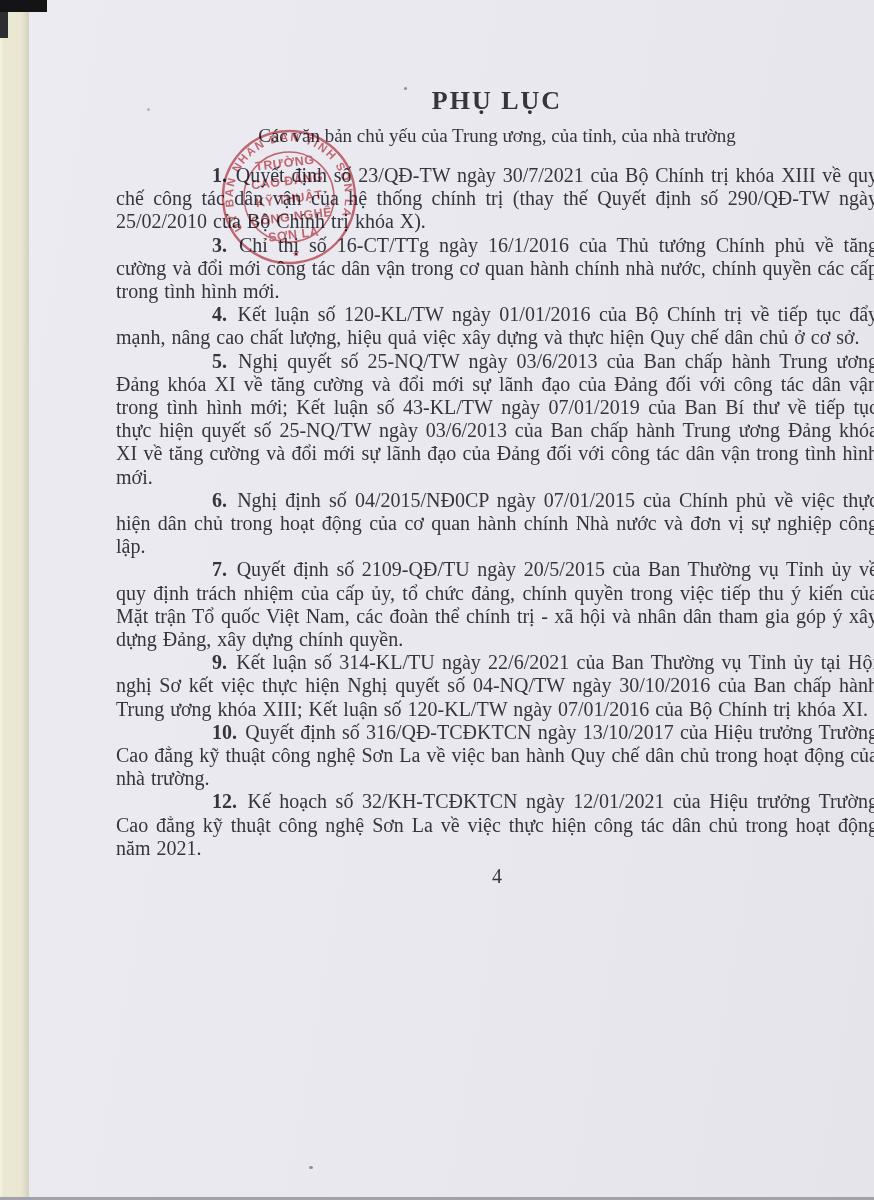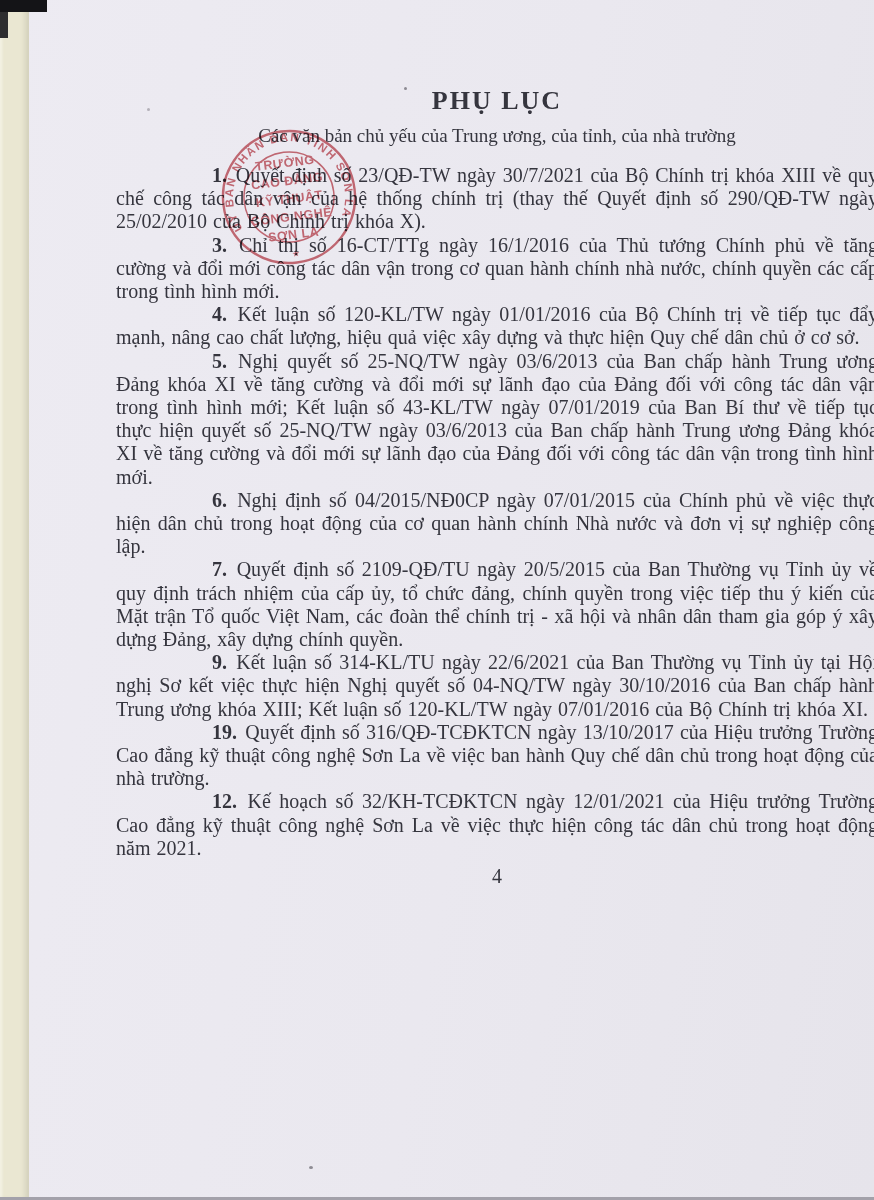--- a/index.html
+++ b/index.html
@@ -73,21 +73,21 @@
 
   <p class="item"><b class="num">5. </b><span class="txt">Nghị quyết số 25-NQ/TW ngày 03/6/2013 của Ban chấp hành Trung ương Đảng khóa XI về tăng cường và đổi mới sự lãnh đạo của Đảng đối với công tác dân vận trong tình hình mới; Kết luận số 43-KL/TW ngày 07/01/2019 của Ban Bí thư về tiếp tục thực hiện quyết số 25-NQ/TW ngày 03/6/2013 của Ban chấp hành Trung ương Đảng khóa XI về tăng cường và đổi mới sự lãnh đạo của Đảng đối với công tác dân vận trong tình hình mới.</span><i class="it"></i><span class="sfx"></span></p>
 
   <p class="item"><b class="num">6. </b><span class="txt">Nghị định số 04/2015/NĐ0CP ngày 07/01/2015 của Chính phủ về việc thực hiện dân chủ trong hoạt động của cơ quan hành chính Nhà nước và đơn vị sự nghiệp công lập.</span><i class="it"></i><span class="sfx"></span></p>
 
   <p class="item"><b class="num">7. </b><span class="txt">Quyết định số 2109-QĐ/TU ngày 20/5/2015 của Ban Thường vụ Tỉnh ủy về quy định trách nhiệm của cấp ủy, tổ chức đảng, chính quyền trong việc tiếp thu ý kiến của Mặt trận Tổ quốc Việt Nam, các đoàn thể chính trị - xã hội và nhân dân tham gia góp ý xây dựng Đảng, xây dựng chính quyền.</span><i class="it"></i><span class="sfx"></span></p>
 
 
   <p class="item"><b class="num">9. </b><span class="txt">Kết luận số 314-KL/TU ngày 22/6/2021 của Ban Thường vụ Tỉnh ủy tại Hội nghị Sơ kết việc thực hiện Nghị quyết số 04-NQ/TW ngày 30/10/2016 của Ban chấp hành Trung ương khóa XIII; Kết luận số 120-KL/TW ngày 07/01/2016 của Bộ Chính trị khóa XI.</span><i class="it"></i><span class="sfx"></span></p>
 
-  <p class="item"><b class="num">19. </b><span class="txt">Quyết định số 316/QĐ-TCĐKTCN ngày 13/10/2017 của Hiệu trưởng Trường Cao đẳng kỹ thuật công nghệ Sơn La về việc ban hành Quy chế dân chủ trong hoạt động của nhà trường.</span><i class="it"></i><span class="sfx"></span></p>
+  <p class="item"><b class="num">10. </b><span class="txt">Quyết định số 316/QĐ-TCĐKTCN ngày 13/10/2017 của Hiệu trưởng Trường Cao đẳng kỹ thuật công nghệ Sơn La về việc ban hành Quy chế dân chủ trong hoạt động của nhà trường.</span><i class="it"></i><span class="sfx"></span></p>
 
 
   <p class="item"><b class="num">12. </b><span class="txt">Kế hoạch số 32/KH-TCĐKTCN ngày 12/01/2021 của Hiệu trưởng Trường Cao đẳng kỹ thuật công nghệ Sơn La về việc thực hiện công tác dân chủ trong hoạt động năm 2021.</span><i class="it"></i><span class="sfx"></span></p>
 
 </div>
 
     <div class="pageno">4</div>
   </div>
 
   <svg class="stamp" viewBox="0 0 142 142" width="142" height="142">

